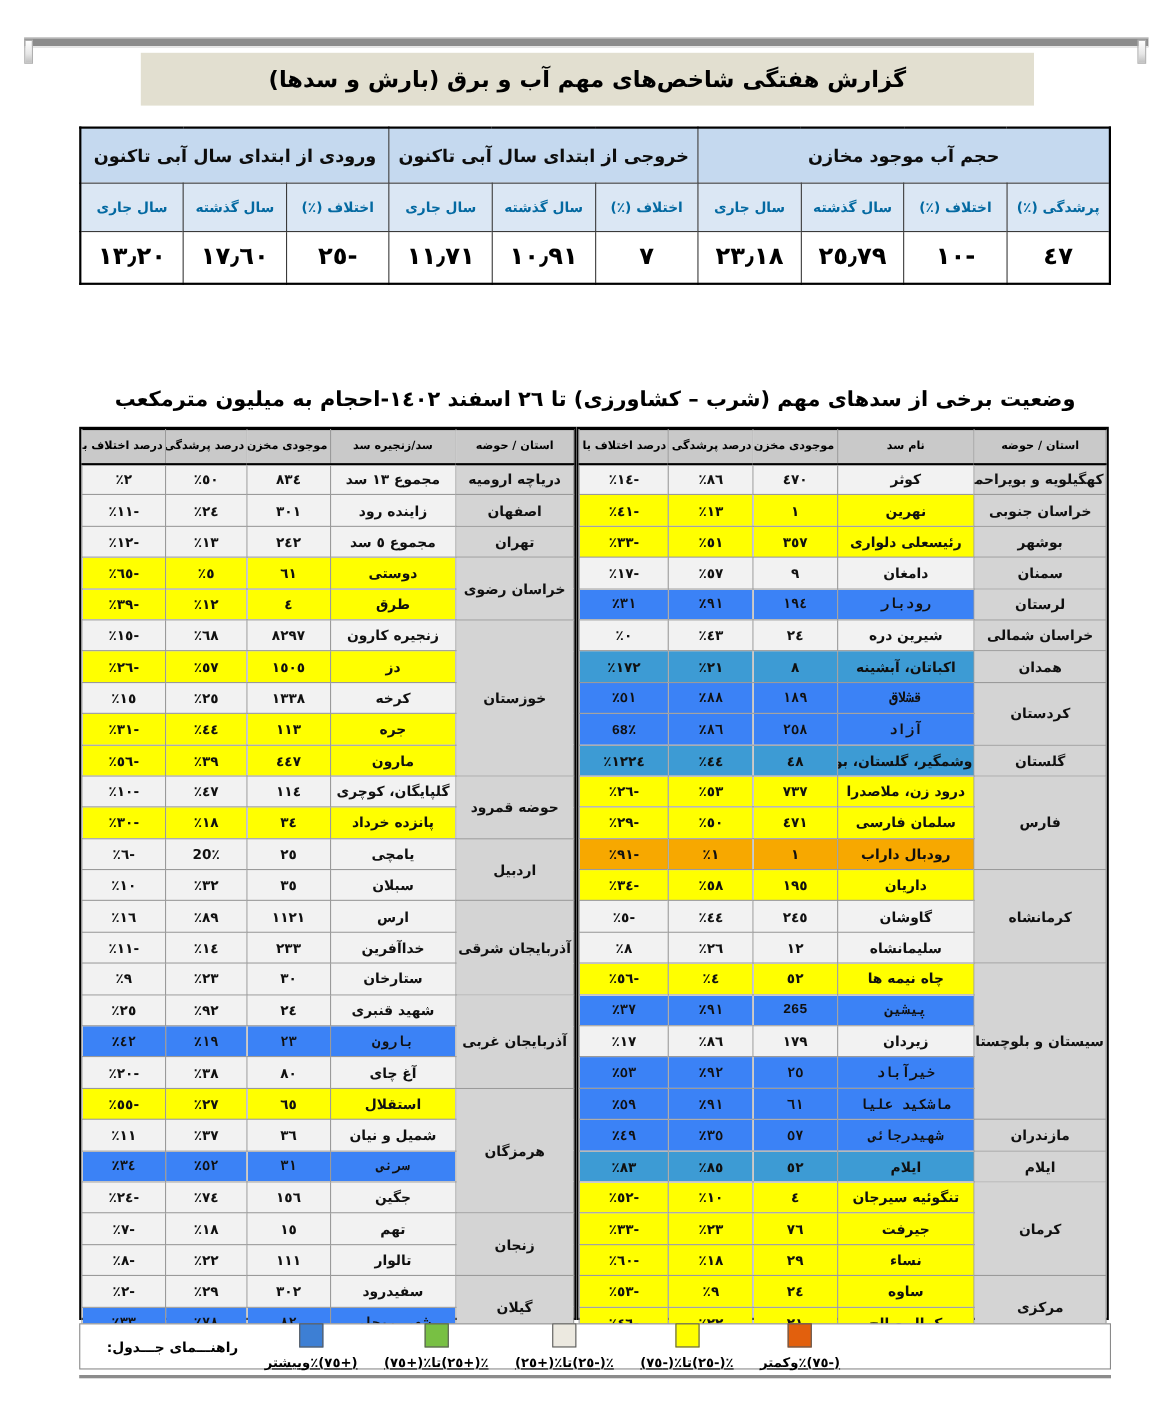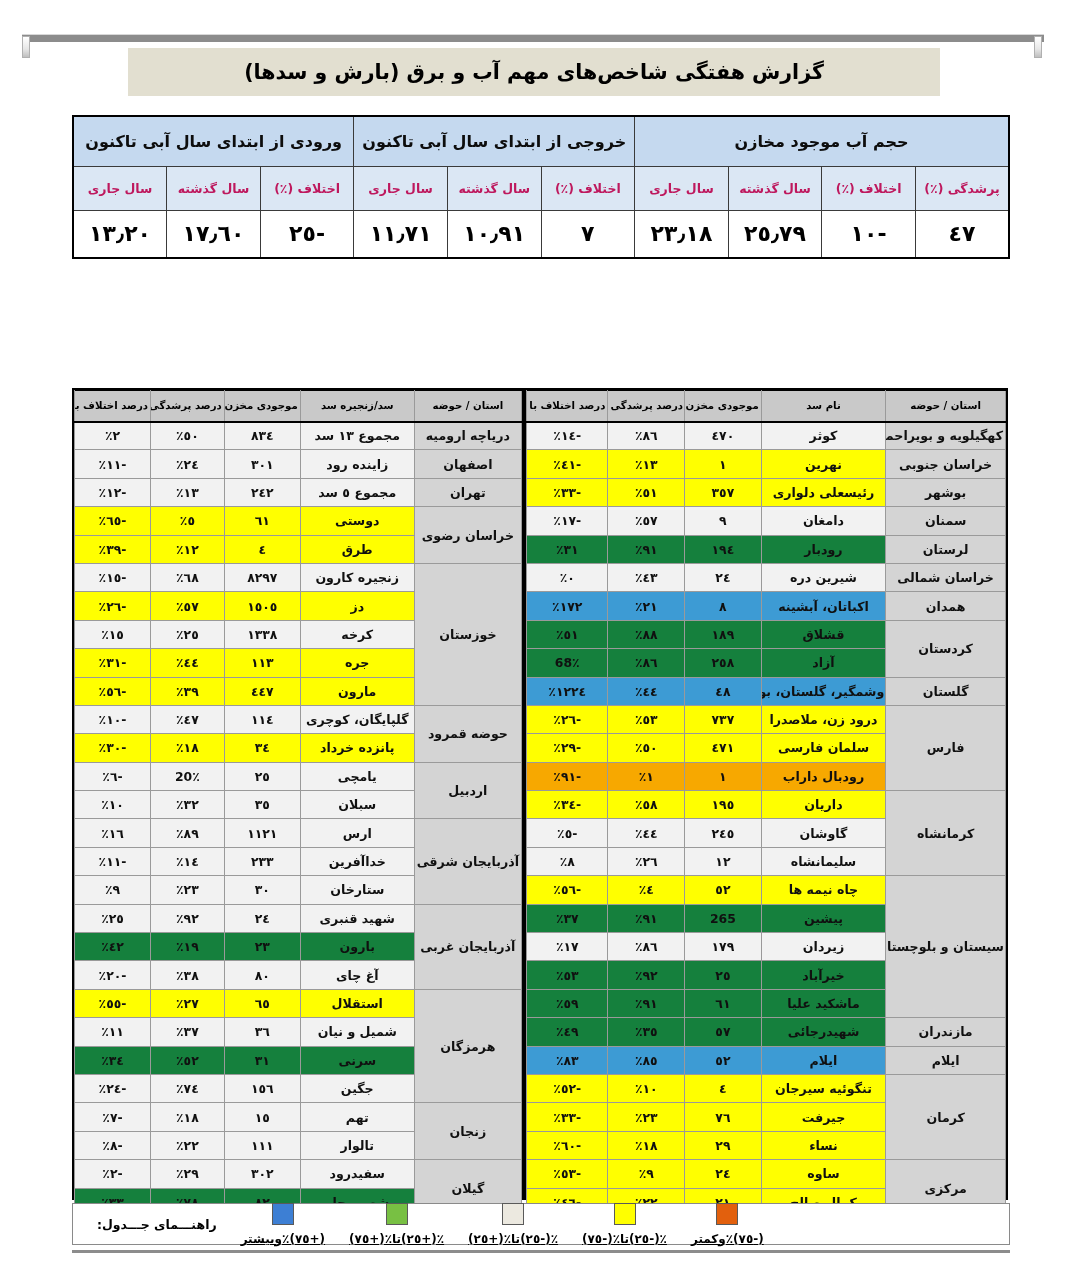--- a/index.html
+++ b/index.html
@@ -45,21 +45,21 @@
   }
   .summary td, .summary th { border:1px solid #3a3a3a; text-align:center; }
   .summary .cap {
     background:#d7d7d7; font-weight:bold; font-size:16.5px; color:#111;
     height:52px; padding:4px 8px;
   }
   .summary .grp {
     background:#c5d9ef; font-weight:bold; font-size:16px; color:#0d0d0d; height:50px;
   }
   .summary .sub {
-    background:#dbe7f4; font-weight:bold; font-size:12.5px; color:#be185d; height:44px;
+    background:#dbe7f4; font-weight:bold; font-size:12.5px; color:#0369a1; height:44px;
   }
   .summary .val {
     background:#ffffff; font-weight:bold; font-size:22px; color:#000; height:48px;
   }
 
   
   .sec-head {
     position:absolute; left:72px; top:352px; width:938px;
     text-align:center; font-weight:bold; font-size:19px; color:#000;
     white-space:nowrap;
@@ -87,21 +87,21 @@
     border-bottom:2px solid #000; border-top:1px solid #000;
   }
   table.dams td.prov {
     background:#d4d4d4; font-size:12.6px;
   }
   table.dams td.name { font-size:12.6px;margin-left:24px; }
 
   
   .c-white  { background:#f2f2f2; }
   .c-yellow { background:#ffff00; }
-  .c-green  { background:#15803d; }
+  .c-green  { background:#3b82f6;font-family:Liberation Mono, monospace; }
   .c-blue   { background:#3d9bd4; }
   .c-orange { background:#f7a800; }
 
   
   .tbl-box.right col.w-prov { width:24%; }
   .tbl-box.right col.w-name { width:25.5%; }
   .tbl-box.right col.w-vol  { width:17%; }
   .tbl-box.right col.w-pct  { width:16.5%; }
   .tbl-box.right col.w-dif  { width:17%; }
   
@@ -170,20 +170,21 @@
         <td class="val">٧</td>
         <td class="val">١٠٫٩١</td>
         <td class="val">١١٫٧١</td>
         <td class="val">-٢٥</td>
         <td class="val">١٧٫٦٠</td>
         <td class="val">١٣٫٢٠</td>
       </tr>
     </tbody>
   </table>
 
+  <div class="sec-head">وضعیت برخی از سدهای مهم (شرب – کشاورزی) تا ٢٦ اسفند ١٤٠٢-احجام به میلیون مترمکعب</div>
 
   <div class="tables-wrap">
 
     <div class="tbl-box right">
       <table class="dams">
         <colgroup>
           <col class="w-prov">
             <col class="w-name">
             <col class="w-vol">
             <col class="w-pct">

